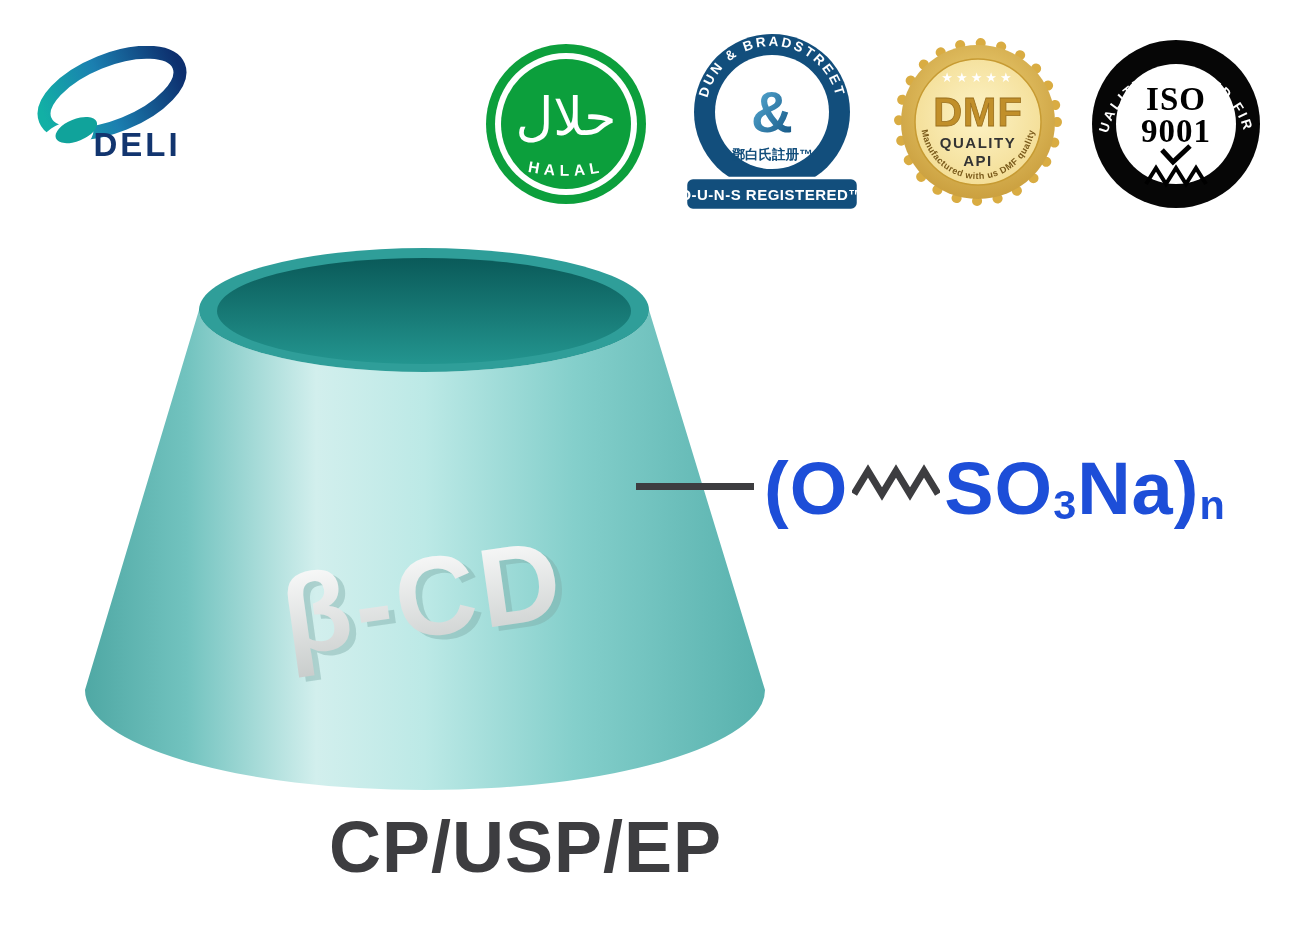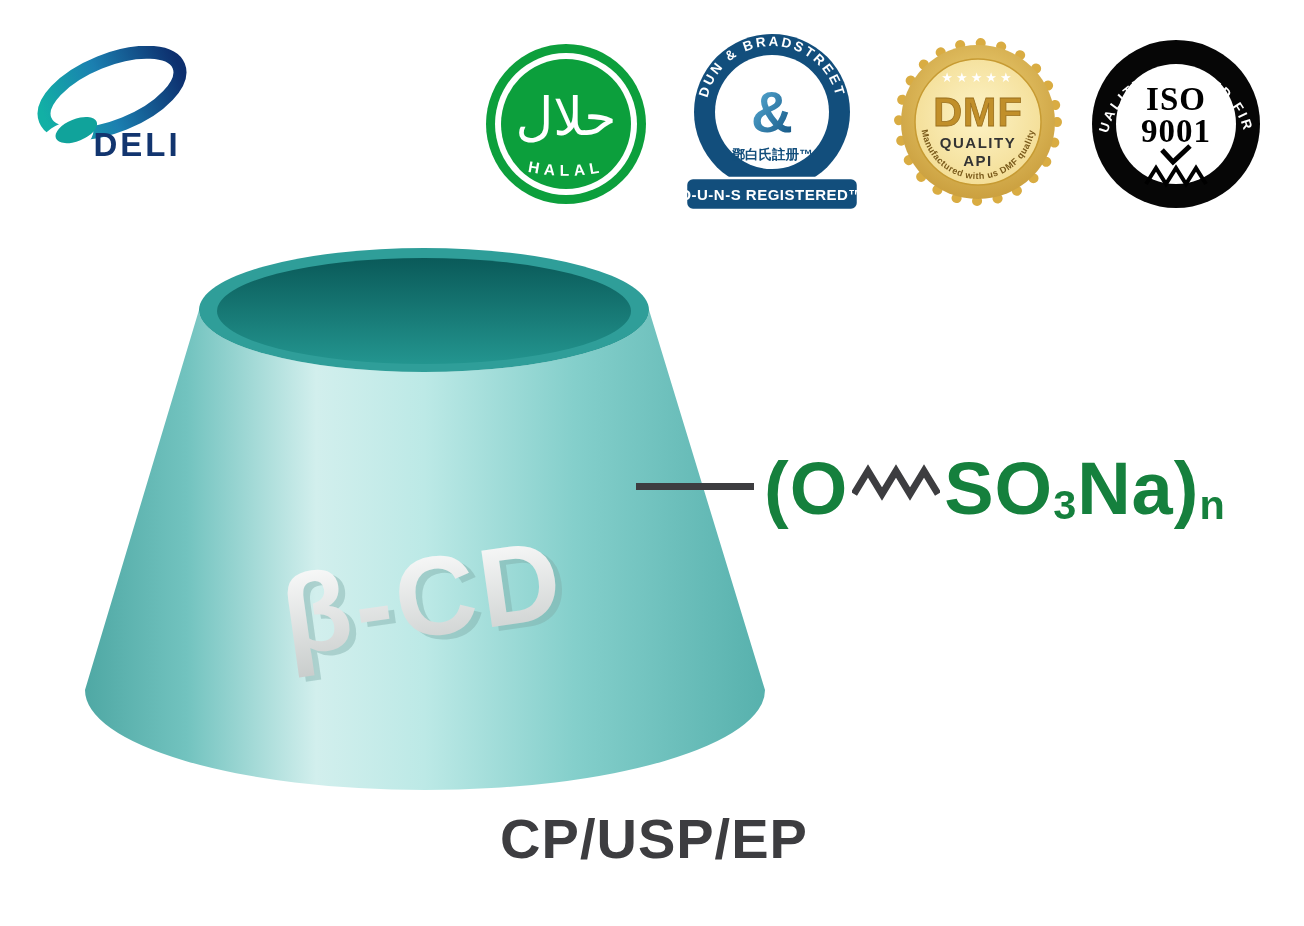--- a/index.html
+++ b/index.html
@@ -29,28 +29,28 @@
   .dmf-sub { fill:#333333; font-weight:bold; font-size:15px; letter-spacing:1.5px; }
   .dmf-arc { fill:#7a5a1a; font-size:9px; font-weight:bold; letter-spacing:0.5px; }
   .iso-big { font-family:"Liberation Serif",serif; font-weight:bold; font-size:33px; fill:#000; letter-spacing:1px; }
 
   
   .cone { left:55px; top:236px; width:720px; height:588px; }
   .cone-label { font-weight:bold; font-size:112px; letter-spacing:4px; fill:url(#txtGrad); }
   .cone-shadow { font-weight:bold; font-size:112px; letter-spacing:4px; fill:#7fada9; opacity:0.45; }
 
   
-  .formula-row { left:636px; top:452px; white-space:nowrap; color:#15803d; }
+  .formula-row { left:636px; top:452px; white-space:nowrap; color:#1d4ed8; }
   .bond-line { display:inline-block; width:118px; height:7px; background:#3d3d40; vertical-align:24px; margin-right:10px; }
   .formula-text { font-size:74px; font-weight:bold; line-height:1; letter-spacing:1px; }
   .formula-text .sub { font-size:0.56em; position:relative; top:0.12em; }
   .zigzag { vertical-align:6px; margin:0 4px; }
 
   
-  .standards { left:329px; top:806px; width:650px; text-align:center; font-size:56px; font-weight:bold; letter-spacing:1px; color:#3d3d40; }
+  .standards { left:329px; top:806px; width:650px; font-size:72px; font-weight:bold; letter-spacing:1px; color:#3d3d40; }
 </style>
 </head>
 <body>
 
 <div class="stage">
 
   <svg class="abs logo" viewBox="0 0 175 120">
     <defs>
       <linearGradient id="logoGrad" x1="0" y1="0" x2="1" y2="0">
         <stop offset="0" stop-color="#12b0a5"></stop>

